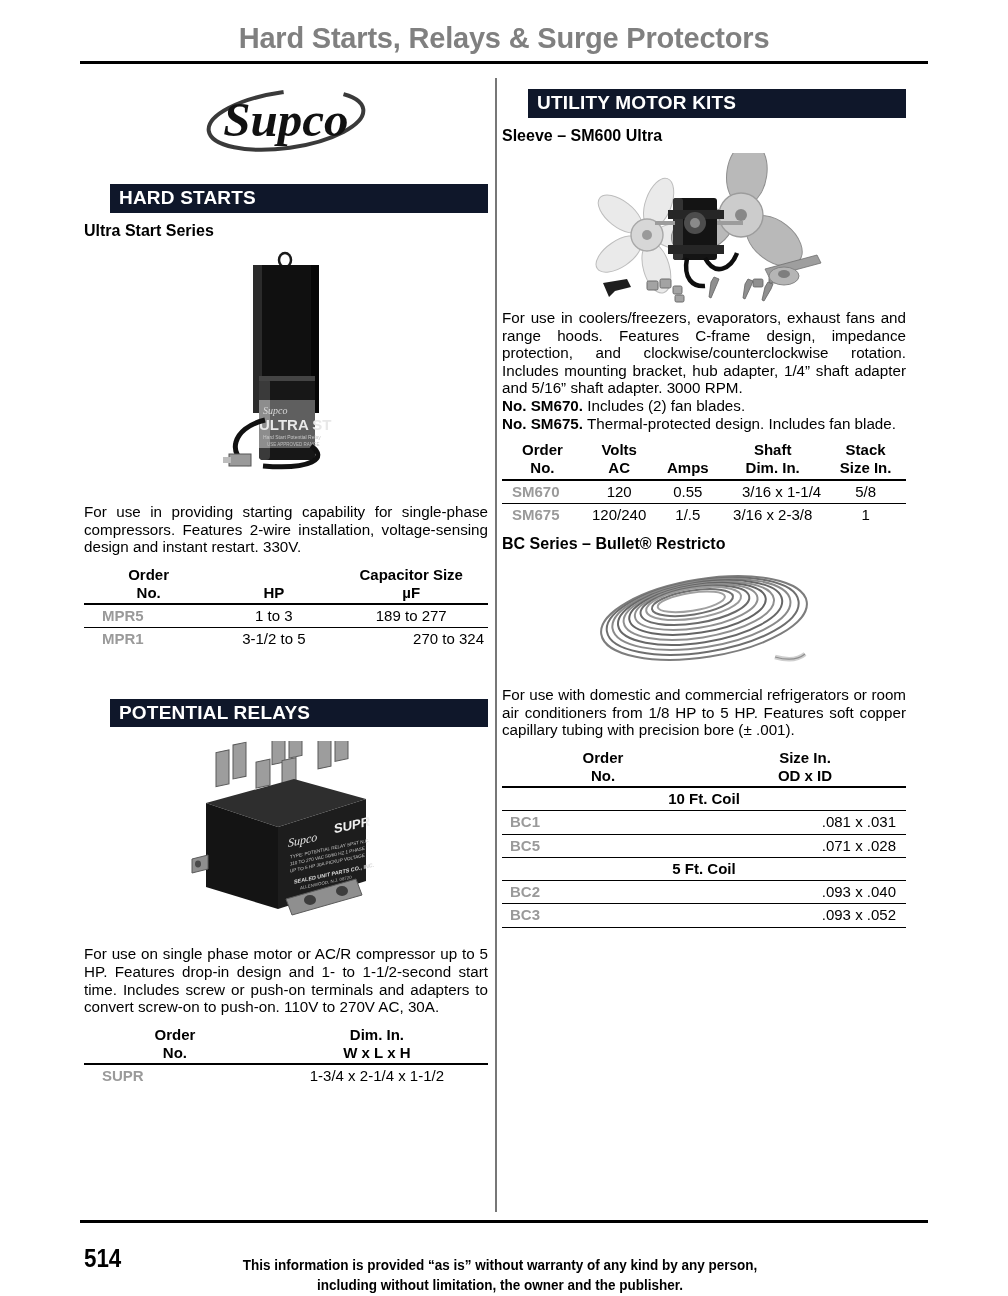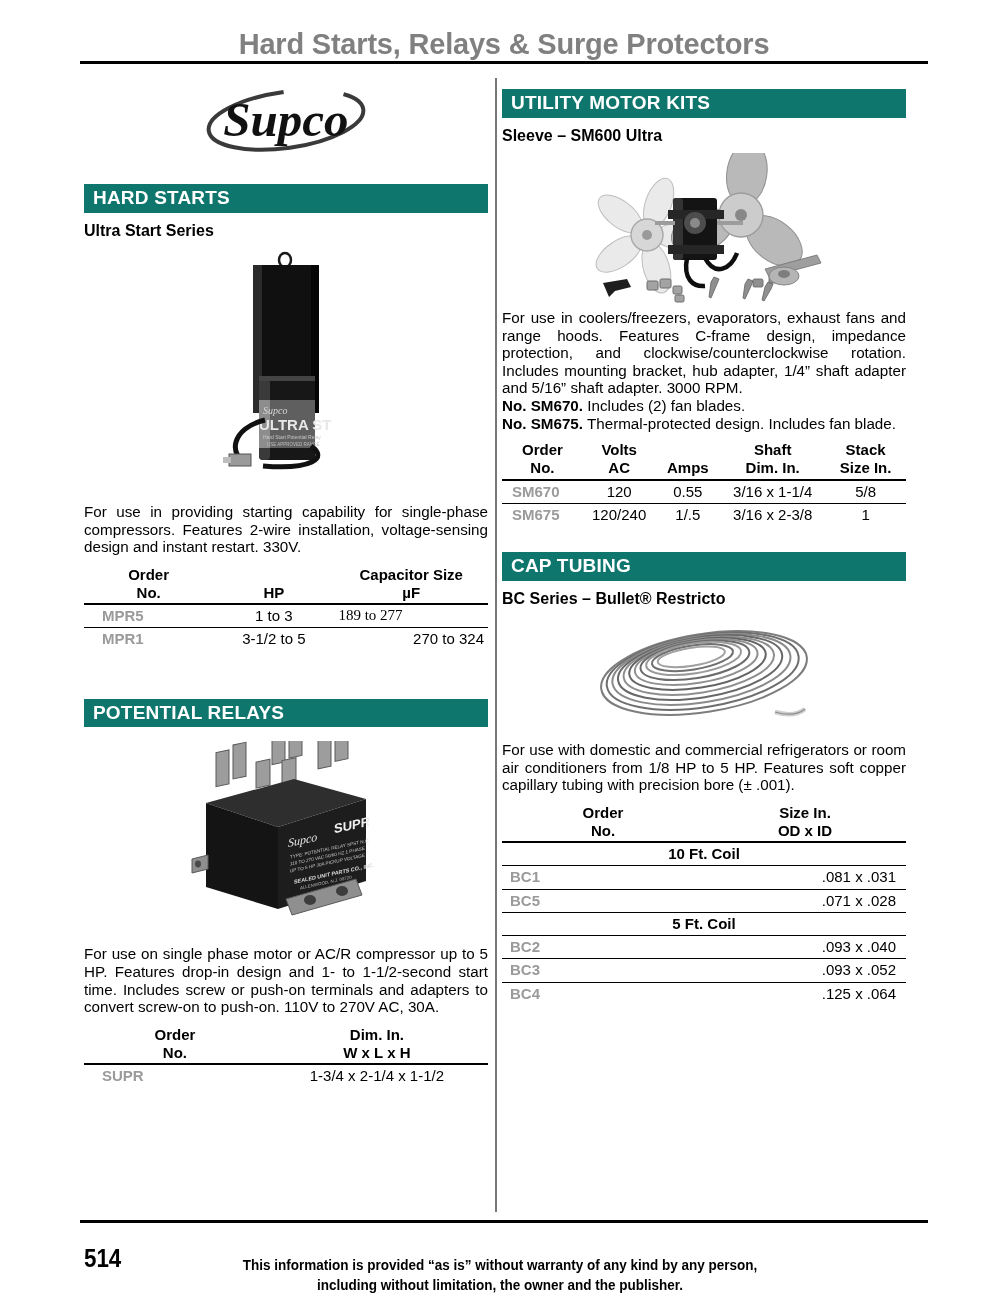--- a/index.html
+++ b/index.html
@@ -10,21 +10,21 @@
     background: #ffffff;
     font-family: "Liberation Sans", sans-serif;
     color: #000000;
     position: relative;
     overflow: hidden;
   }
 
   
   .page-title {
     position: absolute;
-    left: 0; top: 28px;
+    left: 0; top: 22px;
     width: 1008px;
     text-align: center;
     font-size: 29px;
     font-weight: bold;
     color: #808080;
     letter-spacing: -0.2px;
   }
   .title-rule {
     position: absolute;
     left: 80px; top: 61px;
@@ -37,27 +37,28 @@
   .col-right { position: absolute; left: 502px; top: 76px; width: 404px; }
   .col-divider {
     position: absolute;
     left: 495px; top: 78px;
     width: 2px; height: 1134px;
     background: #777;
   }
 
   
   .sec-bar {
-    background: #0f766e;
+    background: #0f172a;
     color: #ffffff;
     font-size: 19px;
     font-weight: bold;
     padding: 4px 0 5px 9px;
     letter-spacing: 0.2px;
     line-height: 1.05;
+    margin-left: 26px;
   }
   .sub-head {
     font-size: 16px;
     font-weight: bold;
     margin-top: 9px;
     color: #000;
   }
 
   
   .body-text {
@@ -191,21 +192,21 @@
       <tr class="head-row-last">
         <th>No.</th>
         <th>HP</th>
         <th>µF</th>
       </tr>
     </thead>
     <tbody>
       <tr class="data-row">
         <td class="ordernum" style="text-align:left; padding-left:18px;">MPR5</td>
         <td style="text-align:center;">1 to 3</td>
-        <td style="font-family:Liberation Serif, serif;">189 to 277</td>
+        <td style="text-align:center;">189 to 277</td>
       </tr>
       <tr class="data-row last">
         <td class="ordernum" style="text-align:left; padding-left:18px;">MPR1</td>
         <td style="text-align:center;">3-1/2 to 5</td>
         <td style="text-align:right;">270 to 324</td>
       </tr>
     </tbody>
   </table>
 
   <div class="sec-bar" style="margin-top:48px;">POTENTIAL RELAYS</div>
@@ -363,34 +364,33 @@
         <th>Amps</th>
         <th>Dim. In.</th>
         <th>Size In.</th>
       </tr>
     </thead>
     <tbody>
       <tr class="data-row">
         <td class="ordernum" style="text-align:left; padding-left:10px;">SM670</td>
         <td style="text-align:center;">120</td>
         <td style="text-align:center;">0.55</td>
-        <td style="text-align:center;">3/16 x 1-1/4</td>
+        <td style="text-align:right;">3/16 x 1-1/4</td>
         <td style="text-align:center;">5/8</td>
       </tr>
       <tr class="data-row last">
         <td class="ordernum" style="text-align:left; padding-left:10px;">SM675</td>
         <td style="text-align:center;">120/240</td>
         <td style="text-align:center;">1/.5</td>
         <td style="text-align:center;">3/16 x 2-3/8</td>
         <td style="text-align:center;">1</td>
       </tr>
     </tbody>
   </table>
 
-  <div class="sec-bar" style="margin-top:26px;">CAP TUBING</div>
   <div class="sub-head">BC Series – Bullet® Restricto</div>
 
   <div class="center" style="margin-top:8px;">
     <div class="img-wrap">
       <svg width="250" height="115" viewBox="0 0 250 115">
         <g transform="rotate(-9 125 57)" fill="none" stroke="#7d7d7d" stroke-width="2">
           <ellipse cx="125" cy="57" rx="104" ry="39"></ellipse>
           <ellipse cx="124" cy="55" rx="97" ry="36" stroke="#6e6e6e"></ellipse>
           <ellipse cx="123" cy="53" rx="90" ry="33" stroke="#8a8a8a"></ellipse>
           <ellipse cx="122" cy="51" rx="83" ry="30" stroke="#686868"></ellipse>
@@ -438,24 +438,20 @@
         <td colspan="2">5 Ft. Coil</td>
       </tr>
       <tr class="data-row">
         <td class="ordernum" style="text-align:left; padding-left:8px;">BC2</td>
         <td style="text-align:right; padding-right:10px;">.093 x .040</td>
       </tr>
       <tr class="data-row">
         <td class="ordernum" style="text-align:left; padding-left:8px;">BC3</td>
         <td style="text-align:right; padding-right:10px;">.093 x .052</td>
       </tr>
-      <tr class="data-row last">
-        <td class="ordernum" style="text-align:left; padding-left:8px;">BC4</td>
-        <td style="text-align:right; padding-right:10px;">.125 x .064</td>
-      </tr>
     </tbody>
   </table>
 </div>
 
 <div class="footer-rule"></div>
 <div class="page-num">514</div>
 <div class="footer-text">
   <div>This information is provided “as is” without warranty of any kind by any person,</div>
   <div>including without limitation, the owner and the publisher.</div>
 </div>

